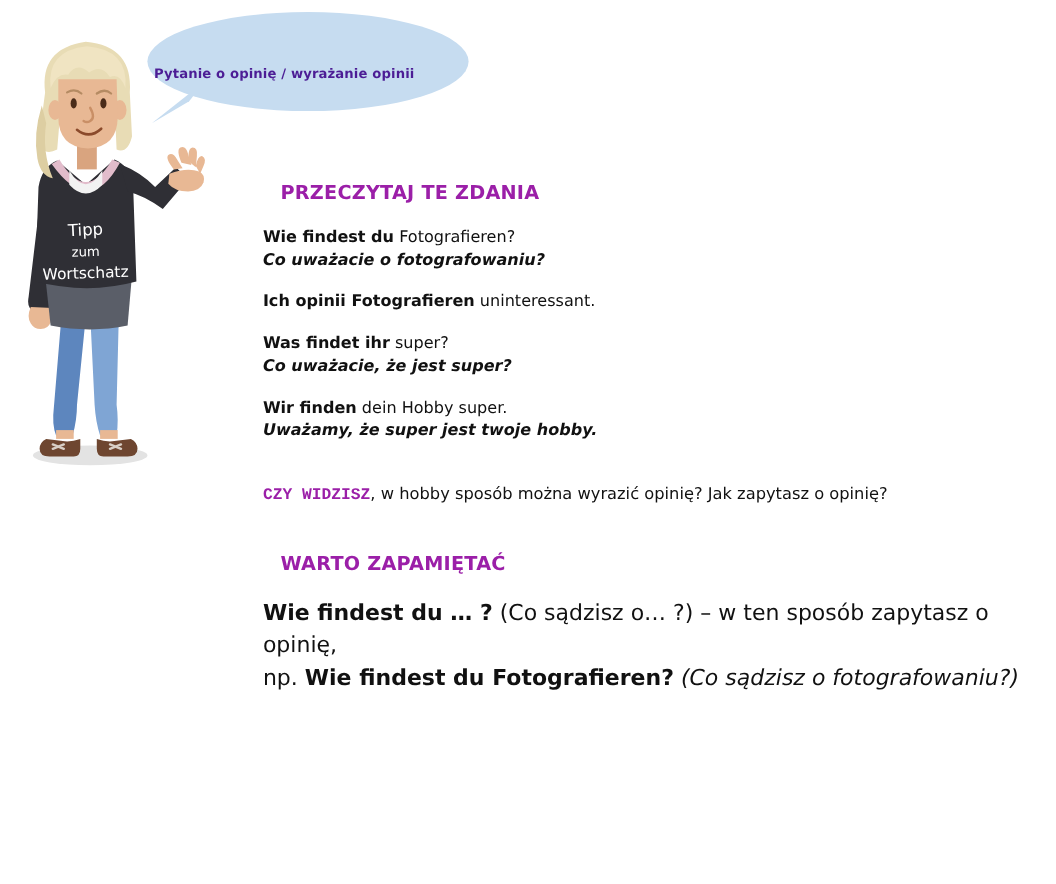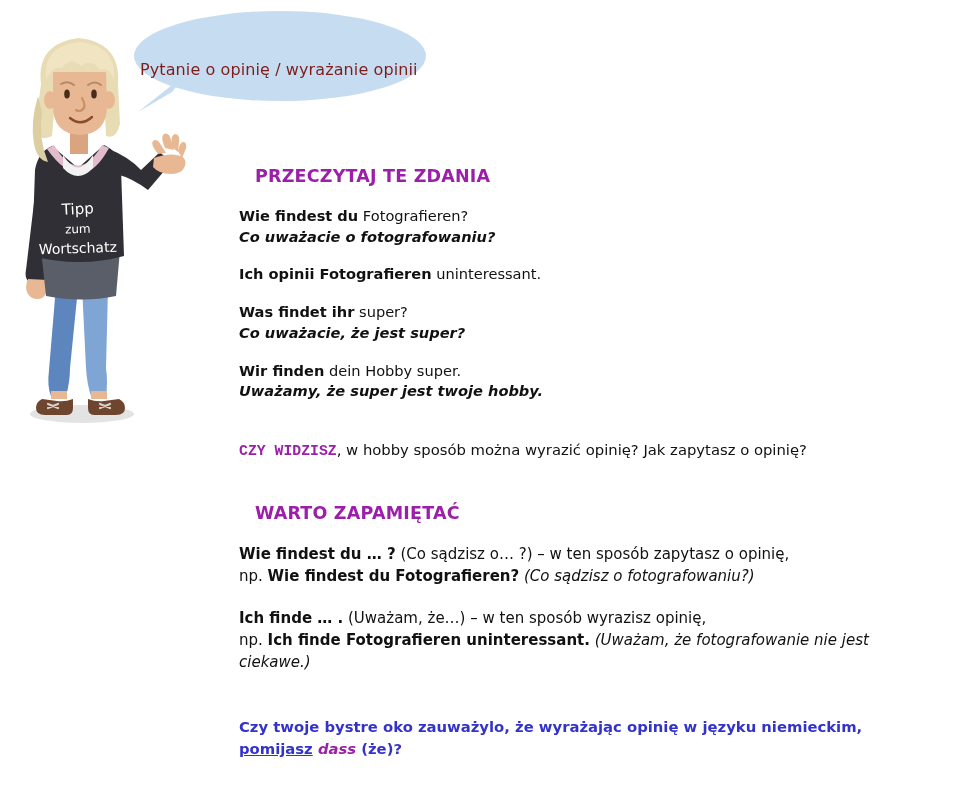--- a/index.html
+++ b/index.html
@@ -29,23 +29,23 @@
     position: absolute;
     left: 128px;
     top: 8px;
     width: 300px;
     height: 108px;
   }
   #bubble-text {
     position: absolute;
     left: 140px;
     top: 60px;
-    font-size: 16px;
-    font-weight: normal;
-    color: #7f1d1d;
+    font-size: 12px;
+    font-weight: bold;
+    color: #4c1d95;
     letter-spacing: .1px;
     white-space: nowrap;
   }
 
   
   #content {
     position: absolute;
     left: 239px;
     top: 150px;
     width: 700px;
@@ -84,21 +84,21 @@
   .notice .lead {
     color: #9B1FA8;
     font-weight: bold;
     font-family: Liberation Mono, monospace;
   }
 
   #memo-heading { margin-top: 41px; }
 
   .rule {
     margin-top: 20px;
-    font-size: 15px;
+    font-size: 20px;
     color: #111111;
     line-height: 1.48;
   }
   .rule b { font-weight: bold; }
   .rule i { font-style: italic; }
 
   #closing {
     margin-top: 42px;
     font-size: 14.8px;
     font-weight: bold;
@@ -213,17 +213,15 @@
     </div>
 
   </div>
 
   <p class="notice"><span class="lead">CZY WIDZISZ</span><span>, w hobby sposób można wyrazić opinię? Jak zapytasz o opinię?</span></p>
 
   <h2 id="memo-heading" class="section-heading">WARTO ZAPAMIĘTAĆ</h2>
 
   <p class="rule"><b>Wie findest du … ?</b><span> (Co sądzisz o… ?) – w ten sposób zapytasz o opinię,</span><br><span>np. </span><b>Wie findest du Fotografieren?</b><i> (Co sądzisz o fotografowaniu?)</i></p>
 
-  <p class="rule"><b>Ich finde … .</b><span> (Uważam, że…) – w ten sposób wyrazisz opinię,</span><br><span>np. </span><b>Ich finde Fotografieren uninteressant.</b><i> (Uważam, że fotografowanie nie jest ciekawe.)</i></p>
-
-  <p id="closing"><span>Czy twoje bystre oko zauważylo, że wyrażając opinię w języku niemieckim,</span><br><span class="ul">pomijasz</span><span> </span><span class="dass">dass</span><span> (że)?</span></p>
+
 
 </div>
 
 </body></html>

